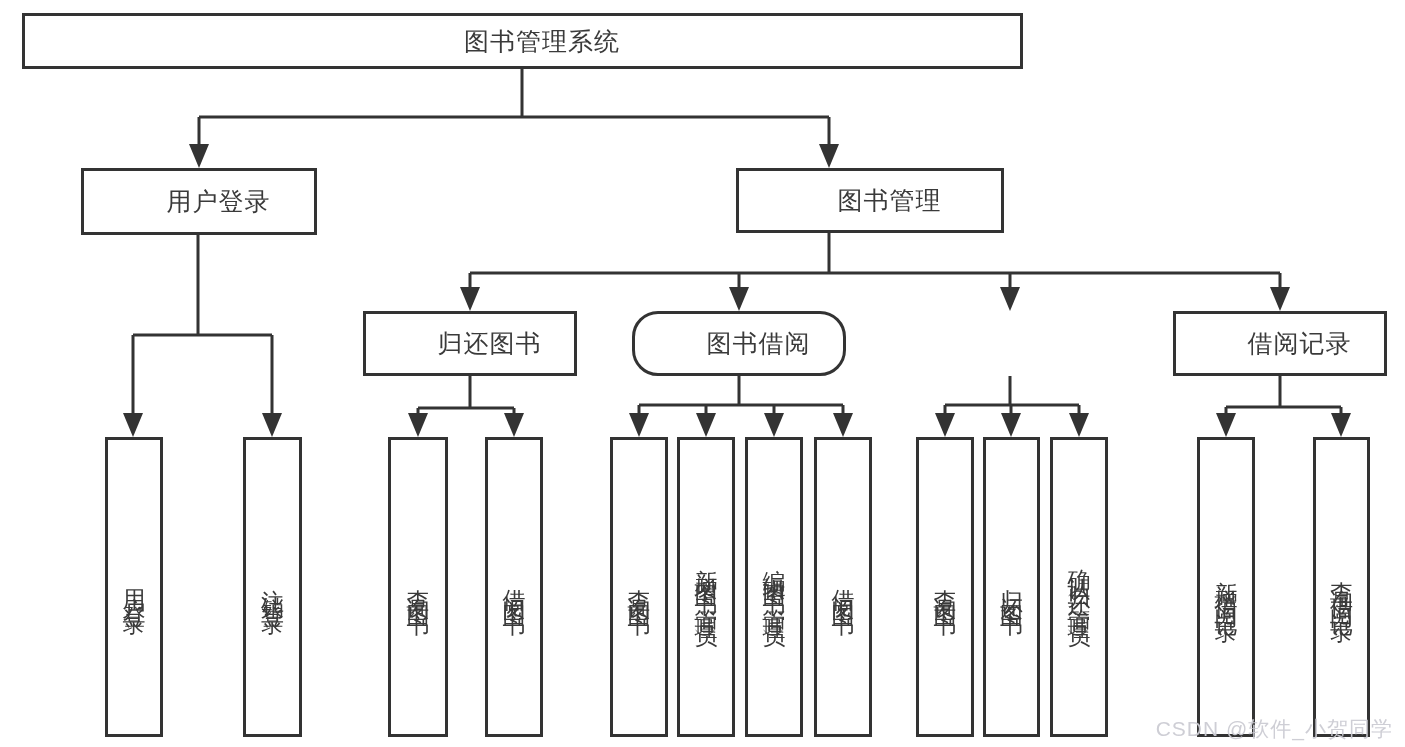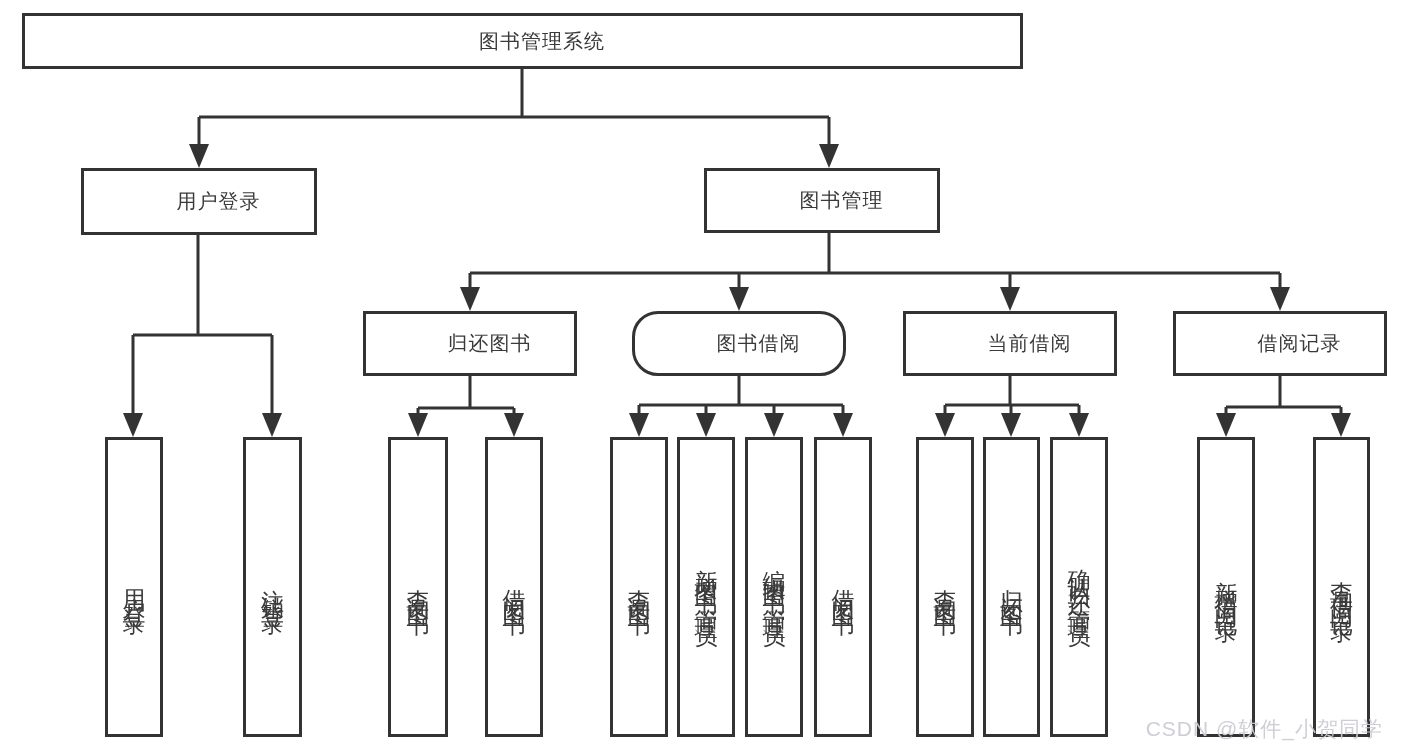--- a/index.html
+++ b/index.html
@@ -12,21 +12,21 @@
   }
   #wires{position:absolute;left:0;top:0;width:1405px;height:747px;pointer-events:none;}
   .wire{stroke:#333333;stroke-width:3;fill:none;}
   .arrow{fill:#333333;stroke:none;}
   .hbox{
     position:absolute;
     box-sizing:border-box;
     border:3px solid #333333;
     background:#ffffff;
     display:flex;align-items:center;justify-content:center;
-    font-size:20px;color:#3a3a3a;
+    font-size:25px;color:#3a3a3a;
     letter-spacing:1px;
     white-space:nowrap;
     padding-left:39px;
   }
   .vbox{
     position:absolute;
     top:437px;height:300px;
     box-sizing:border-box;
     border:3px solid #333333;
     background:#ffffff;
@@ -36,21 +36,21 @@
     writing-mode:vertical-rl;
     text-orientation:mixed;
     font-size:23px;
     letter-spacing:8px;
     color:#3a3a3a;
     white-space:nowrap;
     line-height:1;
   }
   .watermark{
     position:absolute;
-    right:22px;bottom:4px;
+    right:12px;bottom:4px;
     font-size:21px;
     color:rgba(203,203,211,0.95);
     letter-spacing:1px;
     z-index:5;
     white-space:nowrap;
   }
 </style>
 </head>
 <body>
 
@@ -92,32 +92,29 @@
     <polygon class="arrow" points="1331,413 1351,413 1341,437"></polygon>
   </svg>
 
   <div class="hbox" style="left:22px;top:13px;width:1001px;height:56px;">
     <span>图书管理系统</span>
   </div>
 
   <div class="hbox" style="left:81px;top:168px;width:236px;height:67px;">
     <span>用户登录</span>
   </div>
-  <div class="hbox" style="left:704px;top:168px;width:236px;height:65px;">
+  <div class="hbox" style="left:736px;top:168px;width:268px;height:65px;">
     <span>图书管理</span>
   </div>
 
   <div class="hbox" style="left:363px;top:311px;width:214px;height:65px;">
     <span>归还图书</span>
   </div>
   <div class="hbox" style="left:632px;top:311px;width:214px;height:65px;border-radius:26px;">
     <span>图书借阅</span>
-  </div>
-  <div class="hbox" style="left:903px;top:311px;width:214px;height:65px;">
-    <span>当前借阅</span>
   </div>
   <div class="hbox" style="left:1173px;top:311px;width:214px;height:65px;">
     <span>借阅记录</span>
   </div>
 
   <div class="vbox" style="left:105px;width:58px;">
     <span class="vtext">用户登录</span>
   </div>
   <div class="vbox" style="left:243px;width:59px;">
     <span class="vtext">注销登录</span>

